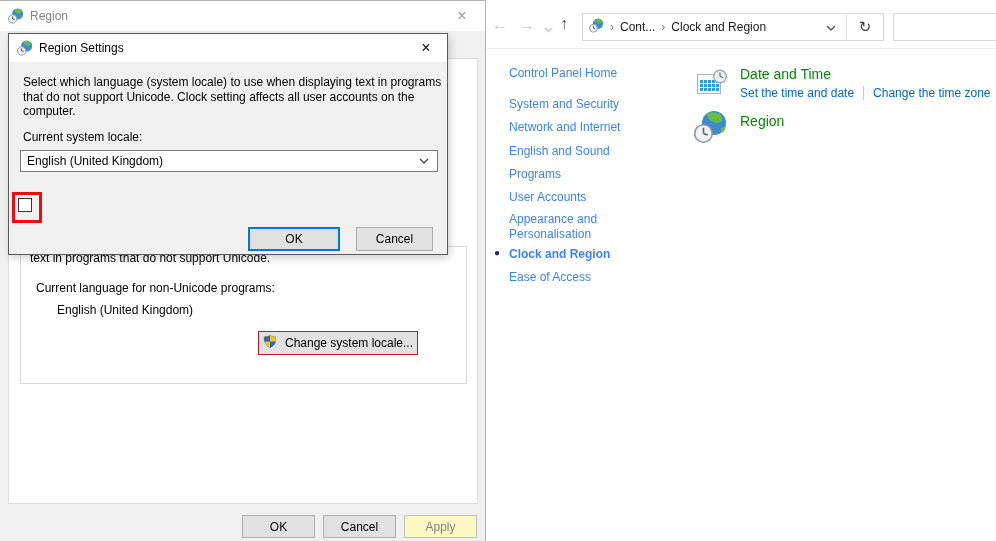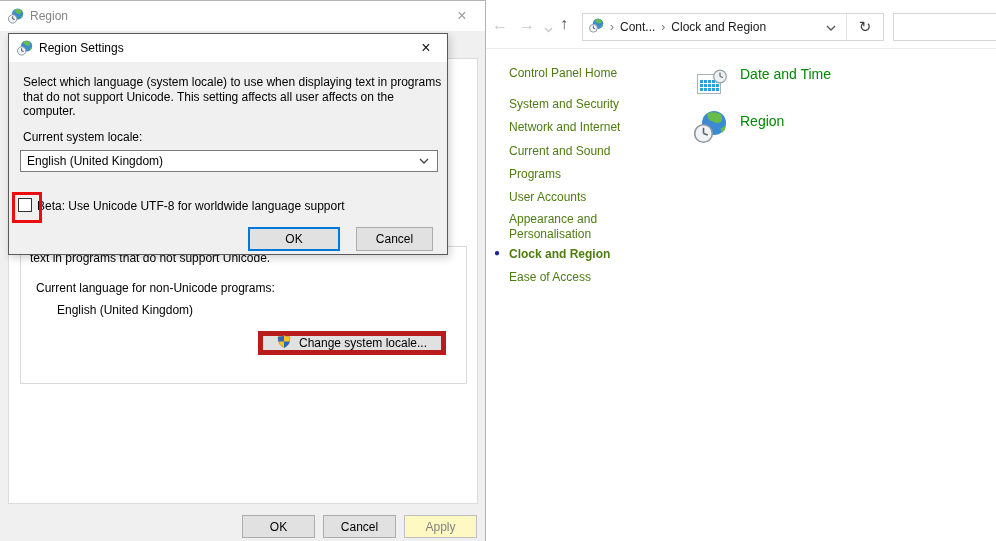--- a/index.html
+++ b/index.html
@@ -17,42 +17,42 @@
   #up-btn     { left: 74px; top: 16px; color: #4f4f4f; }
   #addressbar { position: absolute; left: 96px; top: 13px; width: 302px; height: 28px; border: 1px solid #d6d6d6; background: #fff; display: flex; align-items: center; }
   #addr-main  { display: flex; align-items: center; flex: 1 1 auto; padding-left: 6px; height: 100%; }
   .crumb-sep  { color: #7a7a7a; font-size: 12px; margin: 0 6px; }
   .crumb      { color: #1a1a1a; white-space: nowrap; cursor: default; }
   #addr-chev  { margin: 2px 10px 0 4px; }
   #refresh-sec{ width: 37px; height: 100%; border-left: 1px solid #e2e2e2; display: flex; align-items: center; justify-content: center; color: #3f3f3f; font-size: 15px; }
   #searchbox  { position: absolute; left: 407px; top: 13px; width: 140px; height: 28px; border: 1px solid #d6d6d6; background: #fff; }
   #searchbox input { width: 100%; height: 100%; border: 0; outline: none; padding: 0 6px; font: 12px "Liberation Sans", sans-serif; background: transparent; }
 
-  .sb-link { position: absolute; left: 23px; color: #4d7c0f; cursor: pointer; white-space: nowrap; }
+  .sb-link { position: absolute; left: 23px; color: #3b82f6; cursor: pointer; white-space: nowrap; }
   .sb-wrap { white-space: normal; width: 155px; line-height: 15px; }
   .sb-active { font-weight: bold; }
   #sb-bullet { position: absolute; left: 8px; top: 247px; color: #1e2396; font-size: 10px; }
 
   .cat-icon { position: absolute; }
   .cat-title { position: absolute; color: #008a00; font-size: 14px; cursor: pointer; white-space: nowrap; }
   .task-links { position: absolute; display: flex; align-items: center; }
   .task-link { color: #0066cc; cursor: pointer; white-space: nowrap; }
   .task-div { width: 1px; height: 14px; background: #c9c9c9; margin: 0 9px; }
 
   
   #region-dlg { position: absolute; left: 0; top: 0; width: 486px; height: 541px; background: #f0f0f0; border: 1px solid #b3b3b3; border-left: none; border-bottom: none; }
   #region-titlebar { position: absolute; left: 0; top: 0; width: 100%; height: 30px; background: #fff; }
   #region-title { position: absolute; left: 30px; top: 8px; color: #848484; }
   #region-close { position: absolute; right: 0; top: 0; width: 46px; height: 29px; display: flex; align-items: center; justify-content: center; color: #9b9b9b; font-size: 16px; cursor: pointer; }
   #region-tabpage { position: absolute; left: 8px; top: 57px; width: 470px; height: 446px; background: #fff; border: 1px solid #dcdcdc; }
   #partial-text { position: absolute; left: 30px; top: 250px; color: #000; }
   #groupbox { position: absolute; left: 20px; top: 245px; width: 447px; height: 138px; border: 1px solid #d9d9d9; }
   #cur-lang-label { position: absolute; left: 36px; top: 280px; }
   #cur-lang-value { position: absolute; left: 57px; top: 302px; }
-  #chg-locale-btn { position: absolute; left: 258px; top: 330px; width: 188px; height: 24px; background: #e1e1e1; border: 5px solid #b91c1c; display: flex; align-items: center; justify-content: center; gap: 8px; cursor: pointer; }
+  #chg-locale-btn { position: absolute; left: 258px; top: 330px; width: 160px; height: 24px; background: #e1e1e1; border: 1px solid #b91c1c; display: flex; align-items: center; justify-content: center; gap: 8px; cursor: pointer; }
   .dlg-btn { position: absolute; height: 23px; width: 73px; background: #e1e1e1; border: 1px solid #adadad; display: flex; align-items: center; justify-content: center; font-size: 12px; cursor: pointer; }
   #rg-ok { left: 242px; top: 514px; }
   #rg-cancel { left: 323px; top: 514px; }
   #rg-apply { left: 404px; top: 514px; background: #fef9c3; border-color: #bfbfbf; color: #838383; }
 
   
   #rs-dlg { position: absolute; left: 8px; top: 32px; width: 440px; height: 222px; background: #f0f0f0; border: 1px solid #5a5a5a; box-shadow: 2px 3px 8px rgba(0,0,0,0.18); }
   #rs-titlebar { position: absolute; left: 0; top: 0; width: 100%; height: 28px; background: #fff; }
   #rs-title { position: absolute; left: 30px; top: 7px; color: #000; }
   #rs-close { position: absolute; right: 0; top: 0; width: 42px; height: 27px; display: flex; align-items: center; justify-content: center; color: #111; font-size: 16px; cursor: pointer; }
@@ -110,21 +110,21 @@
       </div>
 
       <div id="searchbox">
         <input placeholder="" value="" style="">
       </div>
     </div>
 
     <div class="sb-link" style="top:66px;">Control Panel Home</div>
     <div class="sb-link" style="top:97px;">System and Security</div>
     <div class="sb-link" style="top:120px;">Network and Internet</div>
-    <div class="sb-link" style="top:144px;">Current and Sound</div>
+    <div class="sb-link" style="top:144px;">English and Sound</div>
     <div class="sb-link" style="top:167px;">Programs</div>
     <div class="sb-link" style="top:190px;">User Accounts</div>
     <div class="sb-link sb-wrap" style="top:212px;">Appearance and Personalisation</div>
     <span id="sb-bullet">●</span>
     <div class="sb-link sb-active" style="top:247px;">Clock and Region</div>
     <div class="sb-link" style="top:270px;">Ease of Access</div>
 
     <div class="cat-icon" style="left:210px; top:68px;">
       <svg width="32" height="32" viewBox="0 0 32 32">
         <defs>
@@ -133,20 +133,25 @@
             </pattern>
         </defs>
         <rect x="1.5" y="6.5" width="23" height="19" fill="#fdfdfd" stroke="#a9b1b9"></rect>
         <rect x="4" y="12" width="19" height="11" fill="url(#calgrid)"></rect>
         <circle cx="24" cy="8.5" r="6.3" fill="#eef1f3" stroke="#98a0a8" stroke-width="1.2"></circle>
         <line x1="24" y1="8.5" x2="24" y2="4.6" stroke="#5a6470" stroke-width="1.2"></line>
         <line x1="24" y1="8.5" x2="27" y2="9.5" stroke="#5a6470" stroke-width="1.2"></line>
       </svg>
     </div>
     <div class="cat-title" style="left:254px; top:66px;">Date and Time</div>
+    <div class="task-links" style="left:254px; top:86px;">
+      <span class="task-link">Set the time and date</span>
+      <span class="task-div"></span>
+      <span class="task-link">Change the time zone</span>
+    </div>
 
     <div class="cat-icon" style="left:208px; top:110px;">
       <svg width="34" height="34" viewBox="0 0 34 34">
         <circle cx="20" cy="13" r="12" fill="#3b8ad2"></circle>
         <path d="M13 3.5 Q20 0.8 26.5 4 Q29.5 8 27 12 Q21.5 14.5 18 11 Q14 11.2 13 3.5 Z" fill="#67bd4a"></path>
         <path d="M26.5 18.5 Q30.8 17 32 13.5 Q32.3 19.5 28 23 Z" fill="#67bd4a"></path>
         <circle cx="9.5" cy="23.5" r="8.8" fill="#f1f3f5" stroke="#8d97a0" stroke-width="1.6"></circle>
         <line x1="9.5" y1="23.5" x2="9.5" y2="17.8" stroke="#5a6470" stroke-width="1.6"></line>
         <line x1="9.5" y1="23.5" x2="13.8" y2="25" stroke="#5a6470" stroke-width="1.6"></line>
       </svg>
@@ -202,37 +207,36 @@
             <line x1="4.7" y1="10.9" x2="4.7" y2="8.2" stroke="#5a6470" stroke-width="1.1"></line>
             <line x1="4.7" y1="10.9" x2="6.7" y2="11.6" stroke="#5a6470" stroke-width="1.1"></line>
           </svg>
         </span>
         <span id="rs-title">Region Settings</span>
         <span id="rs-close">×</span>
       </div>
 
       <div id="rs-desc">
         <div>Select which language (system locale) to use when displaying text in programs</div>
-        <div>that do not support Unicode. This setting affects all user affects on the</div>
+        <div>that do not support Unicode. Clock setting affects all user accounts on the</div>
         <div>computer.</div>
       </div>
 
       <div id="rs-locale-label">Current system locale:</div>
 
       <div id="rs-combo">
         <span class="combo-text">English (United Kingdom)</span>
         <span>
           <svg width="10" height="7" viewBox="0 0 10 7">
               <polyline points="1,1 5,5 9,1" fill="none" stroke="#444" stroke-width="1.3"></polyline>
             </svg>
         </span>
       </div>
 
       <div id="rs-checkbox"></div>
       <div id="red-box"></div>
-      <div id="rs-check-label">Beta: Use Unicode UTF-8 for worldwide language support</div>
 
       <div id="rs-ok">OK</div>
       <div id="rs-cancel">Cancel</div>
     </div>
   </div>
 
 </div>
 
 </body></html>

